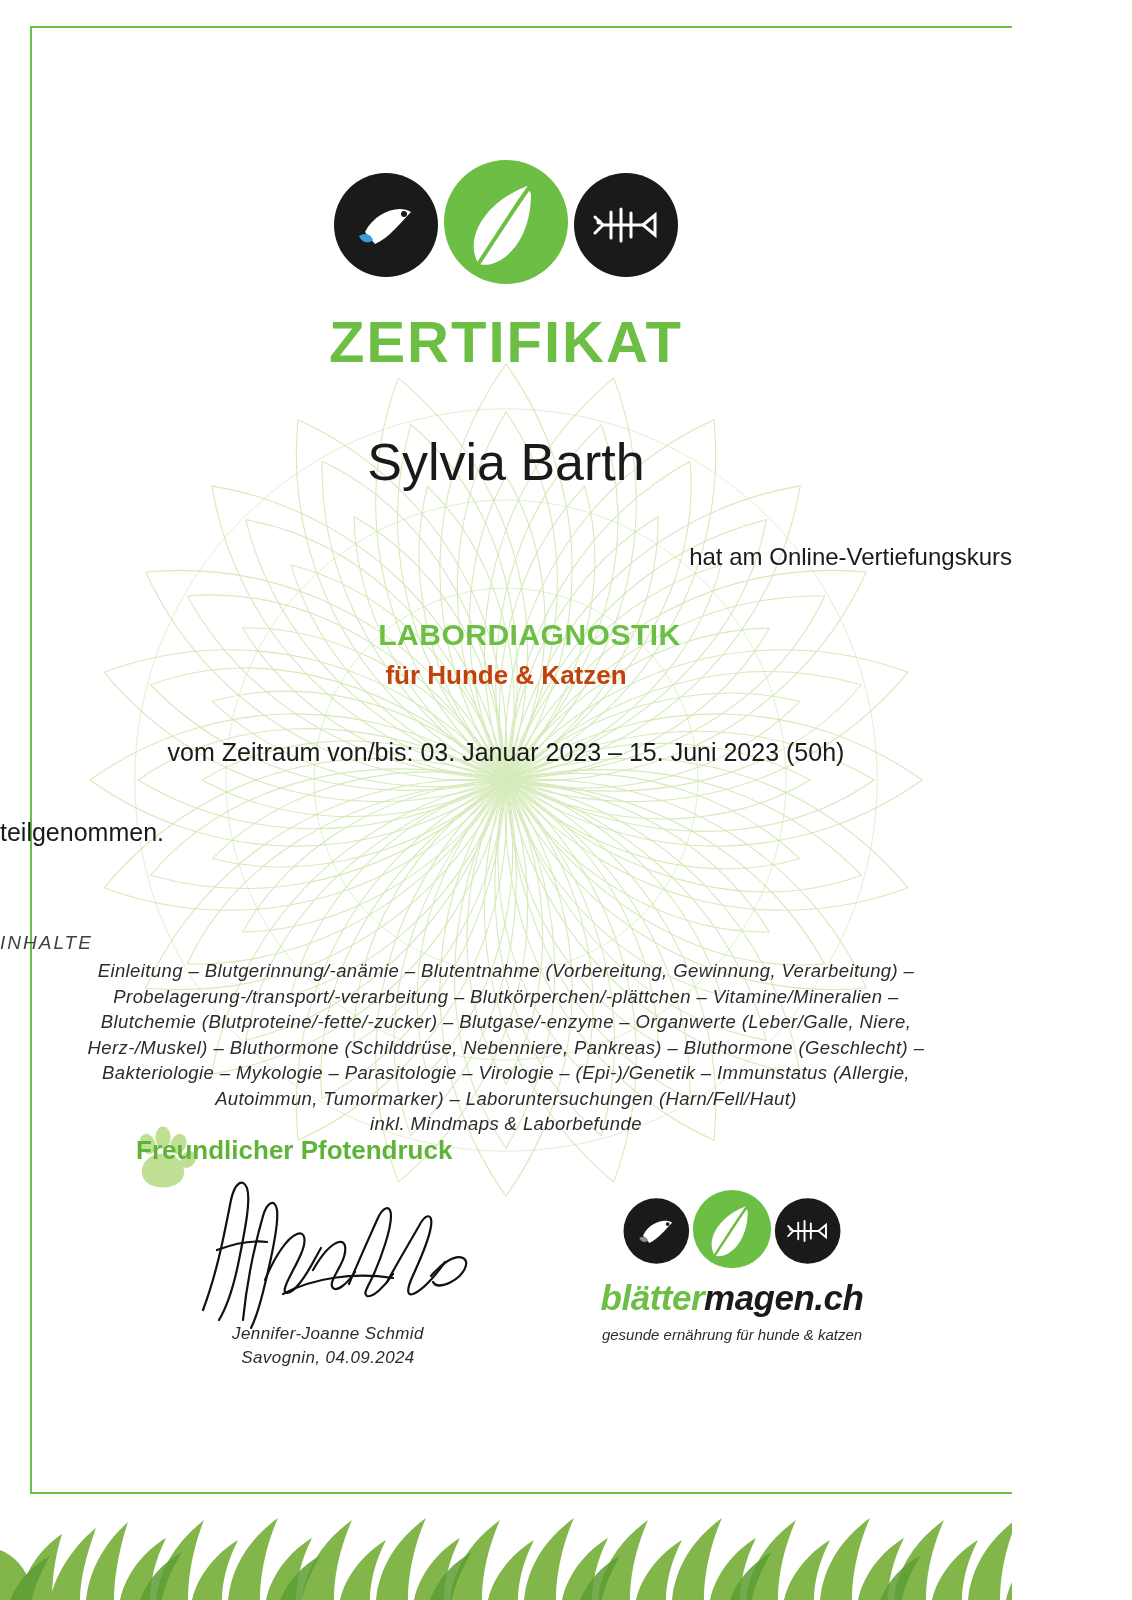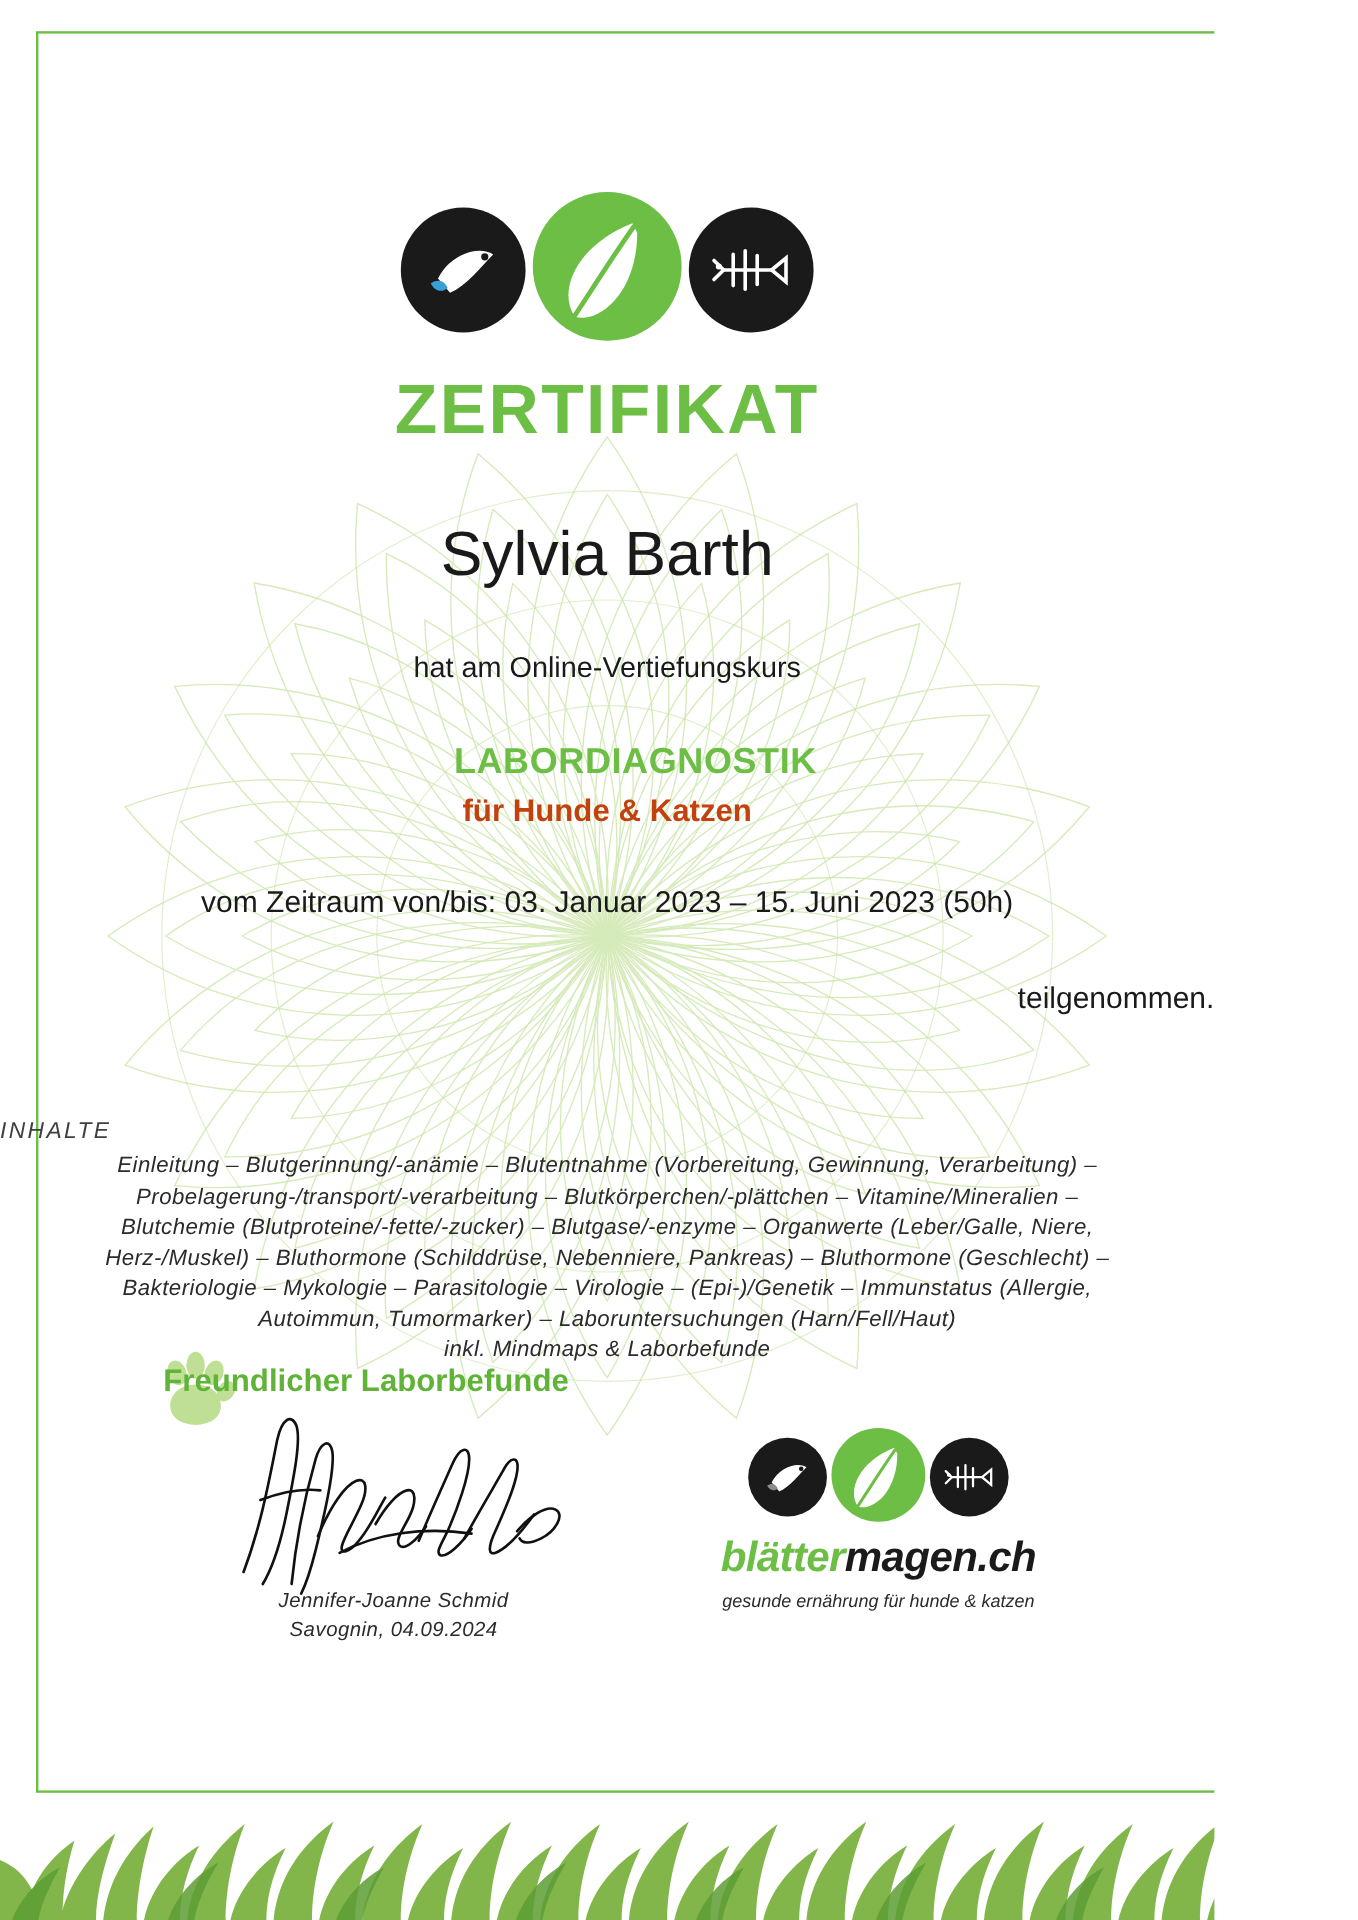--- a/index.html
+++ b/index.html
@@ -70,21 +70,21 @@
     color: #1a1a1a;
     text-align: center;
     font-weight: normal;
   }
   .line-participated {
     position: absolute;
     left: 0; right: 0;
     top: 543px;
     font-size: 24px;
     color: #1a1a1a;
-    text-align: center;
+    text-align: right;
   }
   .course-title {
     position: absolute;
     left: 0; right: 0;
     top: 618px;
     font-size: 30px;
     font-weight: bold;
     color: #6cbe45;
     text-align: center;
     letter-spacing: 0.5px;
@@ -106,21 +106,21 @@
     font-size: 25px;
     color: #1a1a1a;
     text-align: center;
   }
   .participated {
     position: absolute;
     left: 0; right: 0;
     top: 818px;
     font-size: 25px;
     color: #1a1a1a;
-    text-align: right;
+    text-align: left;
   }
 
   .contents-heading {
     position: absolute;
     left: 0; right: 0;
     top: 932px;
     font-size: 19px;
     letter-spacing: 2px;
     color: #3f3f3f;
     font-style: italic;
@@ -313,21 +313,21 @@
   <div class="sig-block">
     <svg class="paw" viewBox="0 0 100 100" xmlns="http://www.w3.org/2000/svg">
       <g fill="#8cc63f">
         <ellipse cx="28" cy="30" rx="11" ry="15" transform="rotate(-20 28 30)"></ellipse>
         <ellipse cx="50" cy="21" rx="11" ry="16"></ellipse>
         <ellipse cx="72" cy="30" rx="11" ry="15" transform="rotate(20 72 30)"></ellipse>
         <ellipse cx="86" cy="52" rx="10" ry="13" transform="rotate(35 86 52)"></ellipse>
         <path d="M50 44 C 70 44, 82 58, 80 72 C 78 88, 60 92, 50 92 C 40 92, 22 88, 20 72 C 18 58, 30 44, 50 44 Z"></path>
       </g>
     </svg>
-    <div class="sig-brand">Freundlicher Laborbefunde</div>
+    <div class="sig-brand">Freundlicher Pfotendruck</div>
 
     <svg class="signature-svg" width="330" height="180" viewBox="0 0 330 180" xmlns="http://www.w3.org/2000/svg">
       <g fill="none" stroke="#111111" stroke-width="2.2" stroke-linecap="round">
         <path d="M40 150 C 55 110, 62 70, 68 40 C 72 22, 80 18, 84 28 C 88 40, 82 70, 76 100 C 70 130, 62 150, 56 160"></path>
         <path d="M54 90 C 70 84, 88 80, 104 82"></path>
         <path d="M80 160 C 84 120, 92 84, 100 56 C 104 42, 112 38, 114 50 C 116 64, 108 100, 100 132 C 96 148, 92 160, 88 168"></path>
         <path d="M102 120 C 112 96, 124 78, 134 74 C 142 71, 144 80, 138 94 C 132 108, 124 120, 122 128 C 120 136, 128 134, 136 124 C 146 112, 152 98, 158 88"></path>
         <path d="M150 110 C 158 96, 168 84, 176 82 C 184 80, 184 92, 178 104 C 172 116, 166 124, 170 128 C 174 132, 184 124, 192 112"></path>
         <path d="M186 124 C 196 100, 206 78, 214 60 C 220 46, 228 44, 228 56 C 228 70, 218 98, 210 116 C 204 128, 200 134, 204 136 C 210 138, 222 126, 230 114"></path>
         <path d="M224 122 C 236 100, 248 80, 256 66 C 262 54, 270 52, 268 66 C 266 82, 254 106, 248 120 C 244 130, 244 136, 250 134 C 260 130, 272 116, 282 102"></path>

